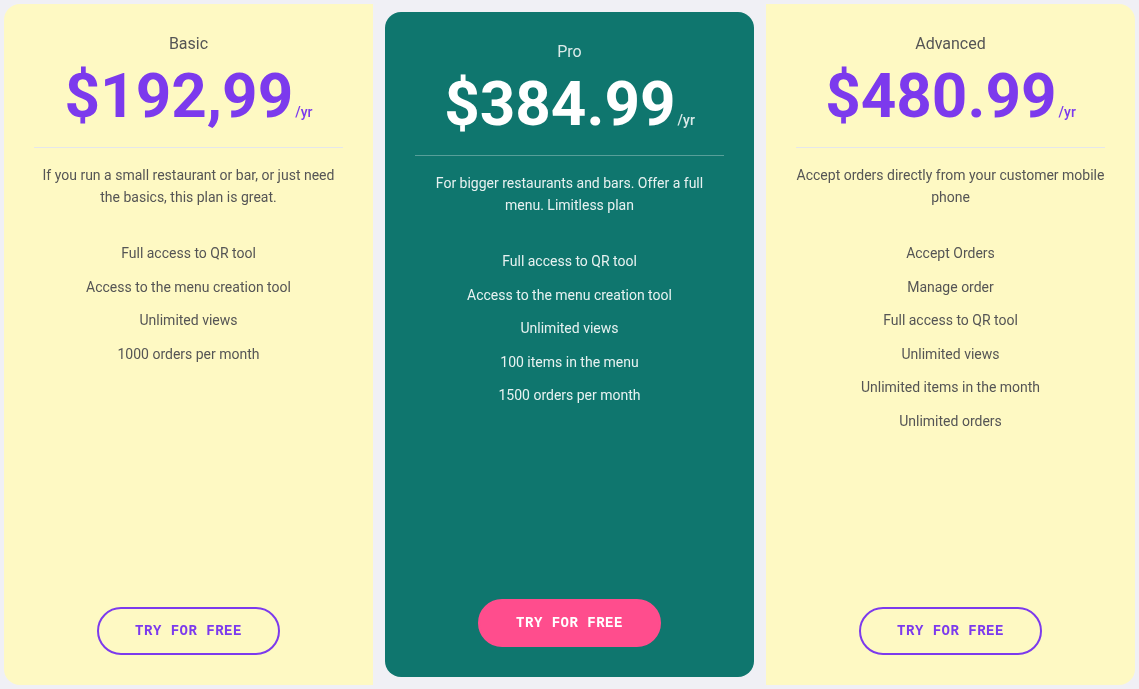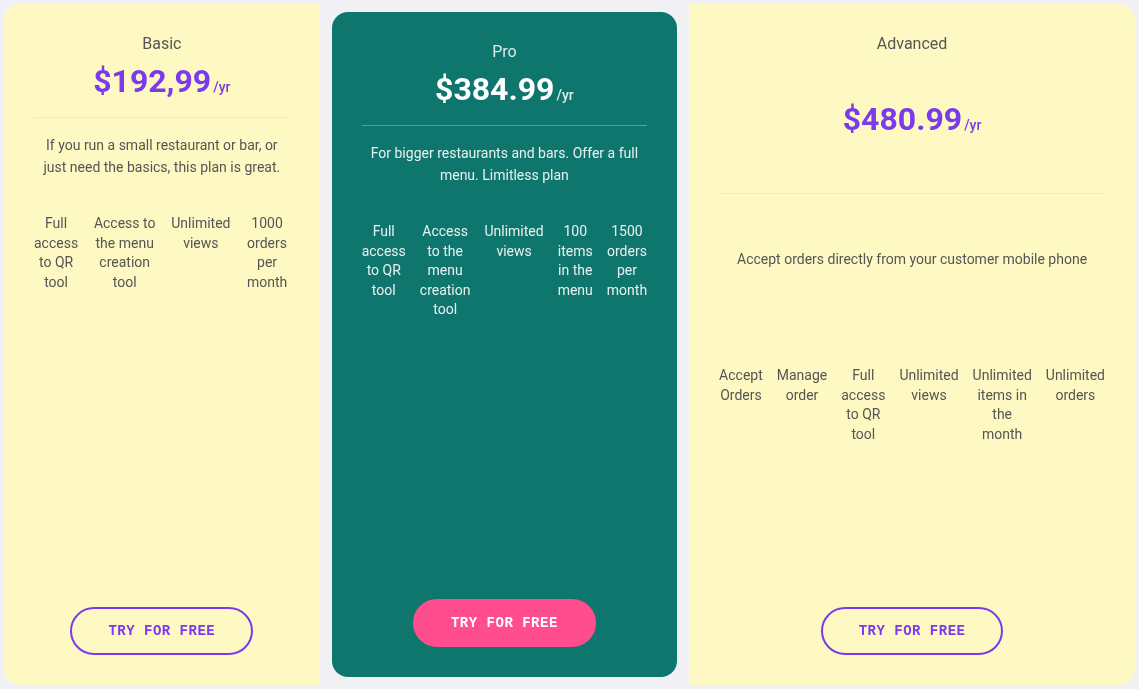--- a/index.html
+++ b/index.html
@@ -44,42 +44,41 @@
     .plan-card.pro {
       background: #0f766e;
       border-radius: 16px;
       margin: 12px;
       z-index: 2;
     }
 
     .plan-card.advanced {
       border-radius: 0 16px 16px 0;
       margin: 4px 4px 4px 0;
-      gap: 38px;
     }
 
     .plan-name {
       font-size: 16px;
       color: #555;
       margin-bottom: 12px;
       text-align: center;
     }
 
     .plan-card.pro .plan-name {
       color: rgba(255,255,255,0.85);
     }
 
     .price-row {
       display: flex;
       align-items: baseline;
       margin-bottom: 4px;
     }
 
     .price-amount {
-      font-size: 32px;
+      font-size: 62px;
       font-weight: 700;
       color: #7c3aed;
       line-height: 1;
     }
 
     .plan-card.pro .price-amount {
       color: #ffffff;
     }
 
     .price-period {
@@ -114,24 +113,23 @@
     }
 
     .plan-card.pro .plan-description {
       color: rgba(255,255,255,0.9);
     }
 
     .features-list {
       list-style: none;
       width: 100%;
       display: flex;
-      flex-direction: row;
+      flex-direction: column;
       gap: 14px;
       flex: 1;
-      justify-content: center;
     }
 
     .feature-item {
       font-size: 14px;
       color: #555;
       text-align: center;
       line-height: 1.4;
     }
 
     .plan-card.pro .feature-item {

